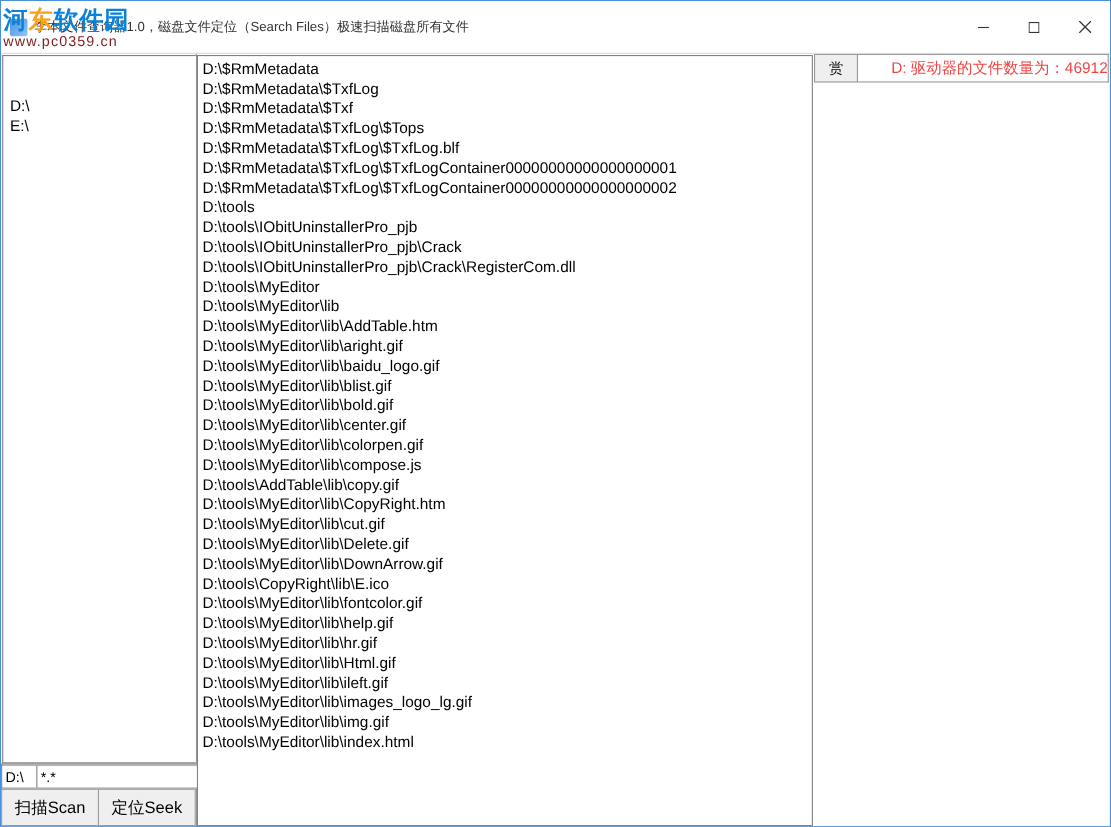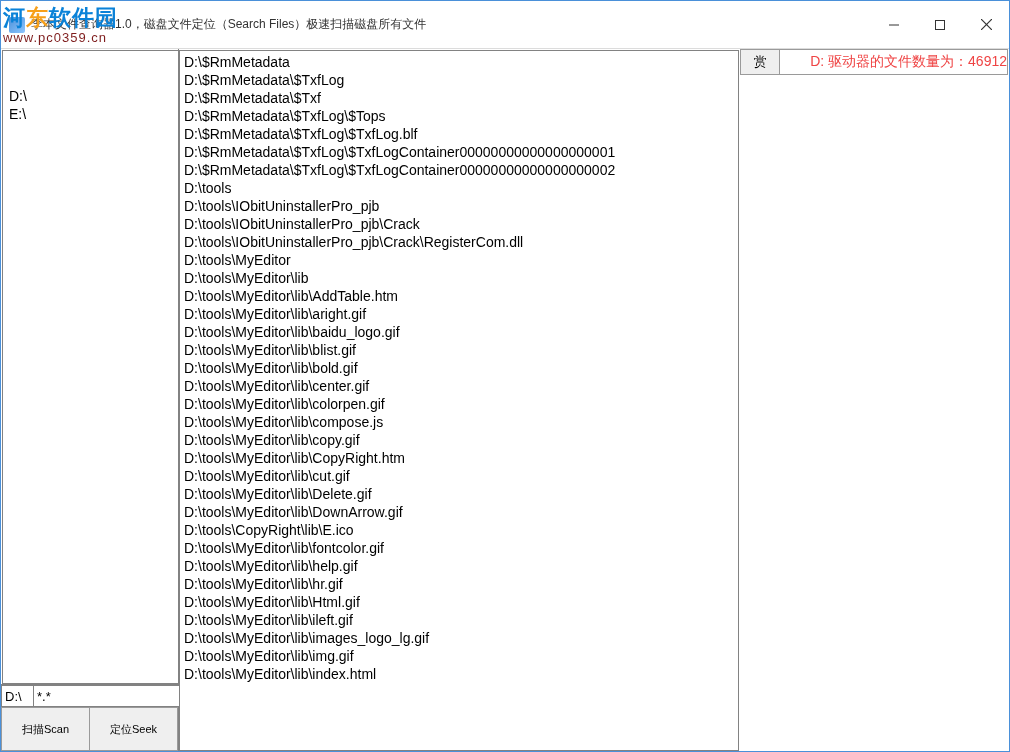--- a/index.html
+++ b/index.html
@@ -26,21 +26,21 @@
     .left-col { width: 178px; display: flex; flex-direction: column; border-right: 1px solid #828282; }
     .drive-list { flex: 1; border: 1px solid #828282; border-right: none; margin: 1px 0 0 1px; padding: 36px 4px 4px 4px; overflow: auto; background: #fff; font-size: 14px; line-height: 18px; }
     .drive-list div { cursor: pointer; padding: 0 2px; }
 
     .left-bottom { display: flex; border-top: 1px solid #828282; }
     .path-box, .pattern-box { height: 22px; border: 1px solid #828282; background: #fff; font-size: 13px; padding: 1px 3px; }
     .path-box { width: 32px; border-right: none; }
     .pattern-box { flex: 1; }
 
     .left-buttons { display: flex; }
-    .left-buttons button { flex: 1; height: 44px; border: 1px solid #9a9a9a; background: #efefef; font-size: 11px; cursor: pointer; }
+    .left-buttons button { flex: 1; height: 34px; border: 1px solid #9a9a9a; background: #efefef; font-size: 15px; cursor: pointer; }
     .left-buttons button:first-child { border-right: none; }
 
     .right-col { flex: 1; display: flex; min-width: 0; }
     .file-list { flex: 1; border: 1px solid #828282; margin: 1px 1px 0 0; background: #fff; overflow-x: scroll; overflow-y: hidden; font-size: 14px; line-height: 18px; padding: 2px 4px; white-space: nowrap; }
     .file-list div { cursor: pointer; }
 
     .right-bottom { display: flex; align-items: stretch; height: 26px; margin: 0 1px 1px 0; }
     .reward-btn { width: 40px; border: 1px solid #9a9a9a; background: #efefef; font-size: 13px; cursor: pointer; }
     .status-bar { flex: 1; border: 1px solid #9a9a9a; border-left: none; background: #fff; color: #ef4444; font-size: 14px; display: flex; align-items: center; padding-left: 30px; }
 
@@ -118,21 +118,21 @@
           <div>D:\tools\MyEditor</div>
           <div>D:\tools\MyEditor\lib</div>
           <div>D:\tools\MyEditor\lib\AddTable.htm</div>
           <div>D:\tools\MyEditor\lib\aright.gif</div>
           <div>D:\tools\MyEditor\lib\baidu_logo.gif</div>
           <div>D:\tools\MyEditor\lib\blist.gif</div>
           <div>D:\tools\MyEditor\lib\bold.gif</div>
           <div>D:\tools\MyEditor\lib\center.gif</div>
           <div>D:\tools\MyEditor\lib\colorpen.gif</div>
           <div>D:\tools\MyEditor\lib\compose.js</div>
-          <div>D:\tools\MyEditor\lib\copy.gif</div>
+          <div>D:\tools\AddTable\lib\copy.gif</div>
           <div>D:\tools\MyEditor\lib\CopyRight.htm</div>
           <div>D:\tools\MyEditor\lib\cut.gif</div>
           <div>D:\tools\MyEditor\lib\Delete.gif</div>
           <div>D:\tools\MyEditor\lib\DownArrow.gif</div>
           <div>D:\tools\CopyRight\lib\E.ico</div>
           <div>D:\tools\MyEditor\lib\fontcolor.gif</div>
           <div>D:\tools\MyEditor\lib\help.gif</div>
           <div>D:\tools\MyEditor\lib\hr.gif</div>
           <div>D:\tools\MyEditor\lib\Html.gif</div>
           <div>D:\tools\MyEditor\lib\ileft.gif</div>

